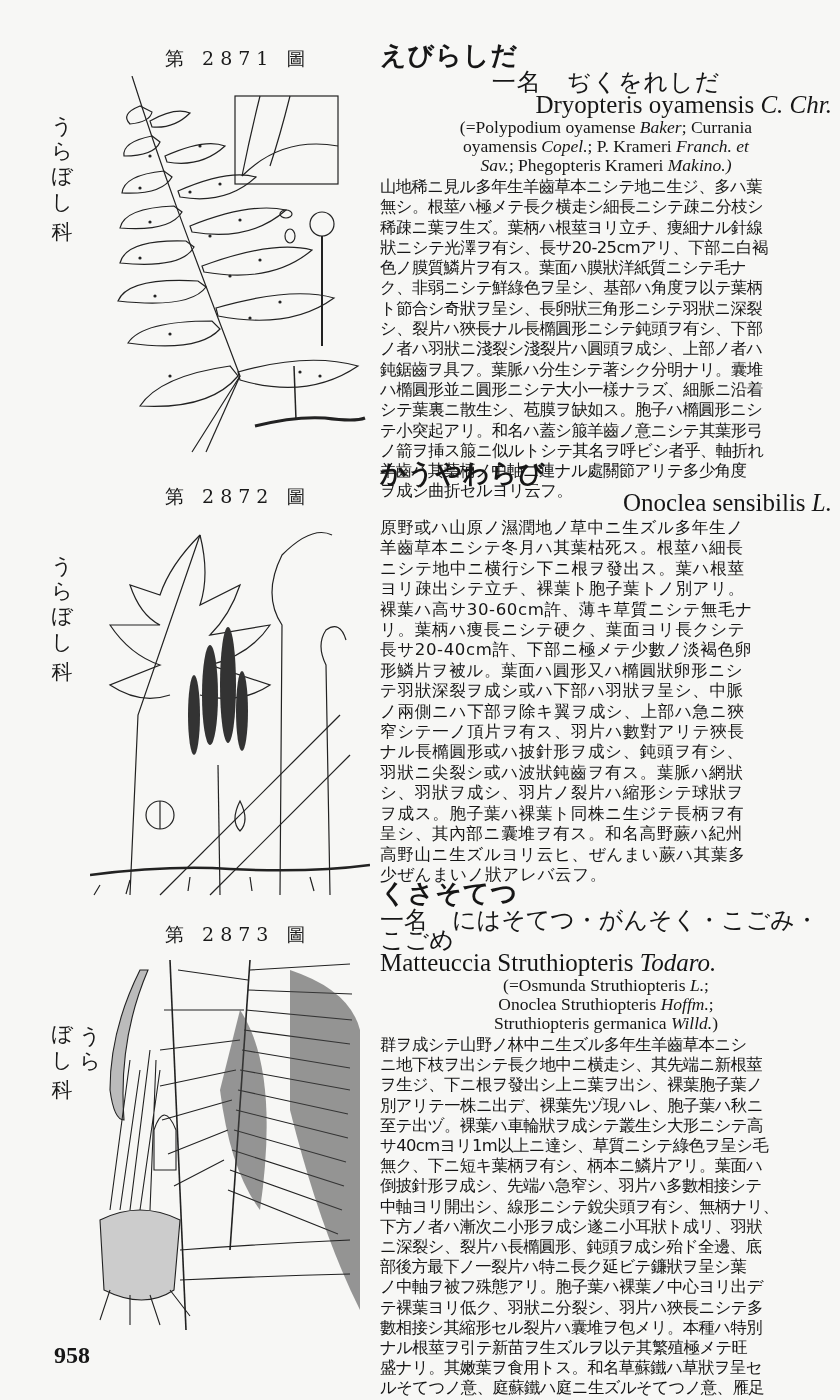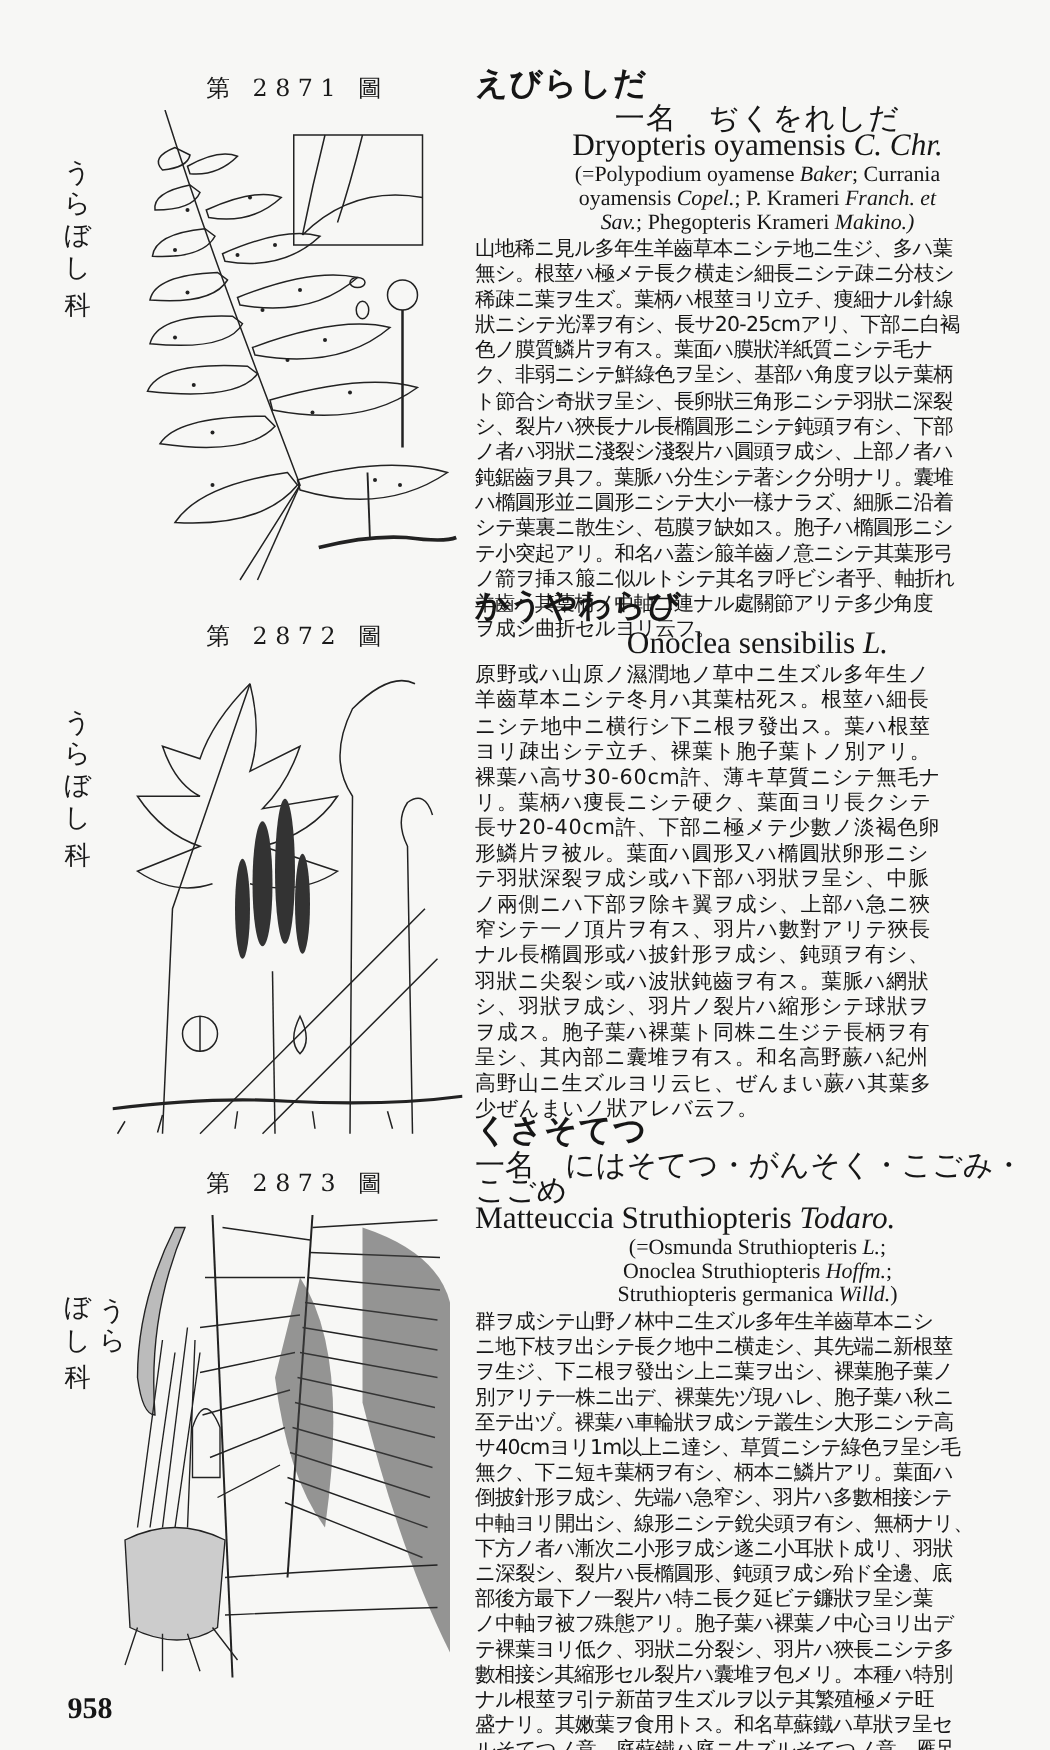--- a/index.html
+++ b/index.html
@@ -3,21 +3,21 @@
 <meta charset="utf-8">
 <style>
   html, body { margin: 0; padding: 0; }
   body {
     width: 840px; height: 1400px; overflow: hidden;
     background: #f7f7f5;
     font-family: "DejaVu Serif", serif;
     color: #161616;
     position: relative;
   }
-  .page { position: absolute; left: 0; top: 12px; width: 840px; height: 1070px; }
+  .page { position: absolute; left: 0; top: 0; width: 840px; height: 1070px; }
 
   
   .fig-label {
     position: absolute; font-family: "DejaVu Serif", serif;
     font-size: 19px; letter-spacing: 6px; color: #1a1a1a; white-space: nowrap;
   }
   .family {
     position: absolute; font-family: "DejaVu Sans", sans-serif;
     font-size: 21px; writing-mode: vertical-rl; letter-spacing: 2px; color: #1a1a1a;
   }
@@ -28,21 +28,21 @@
   .entry { position: absolute; left: 380px; width: 452px; }
   .jp-title {
     text-align: left; font-family: "DejaVu Sans", sans-serif;
     font-size: 26px; font-weight: bold; line-height: 34px; letter-spacing: 1px;
   }
   .alt-name {
     text-align: center; font-family: "DejaVu Sans", sans-serif;
     font-size: 24px; line-height: 20px; letter-spacing: 1px;
   }
   .sci-name {
-    text-align: center; font-family: "Liberation Serif", serif;
+    text-align: right; font-family: "Liberation Serif", serif;
     font-size: 25px; line-height: 26px;
   }
   .sci-name i { font-style: italic; }
   .syn {
     text-align: center; font-family: "Liberation Serif", serif;
     font-size: 17.5px; line-height: 19px;
   }
   .syn i { font-style: italic; }
   .body-text {
     font-family: "DejaVu Sans", sans-serif; font-size: 16.4px;

